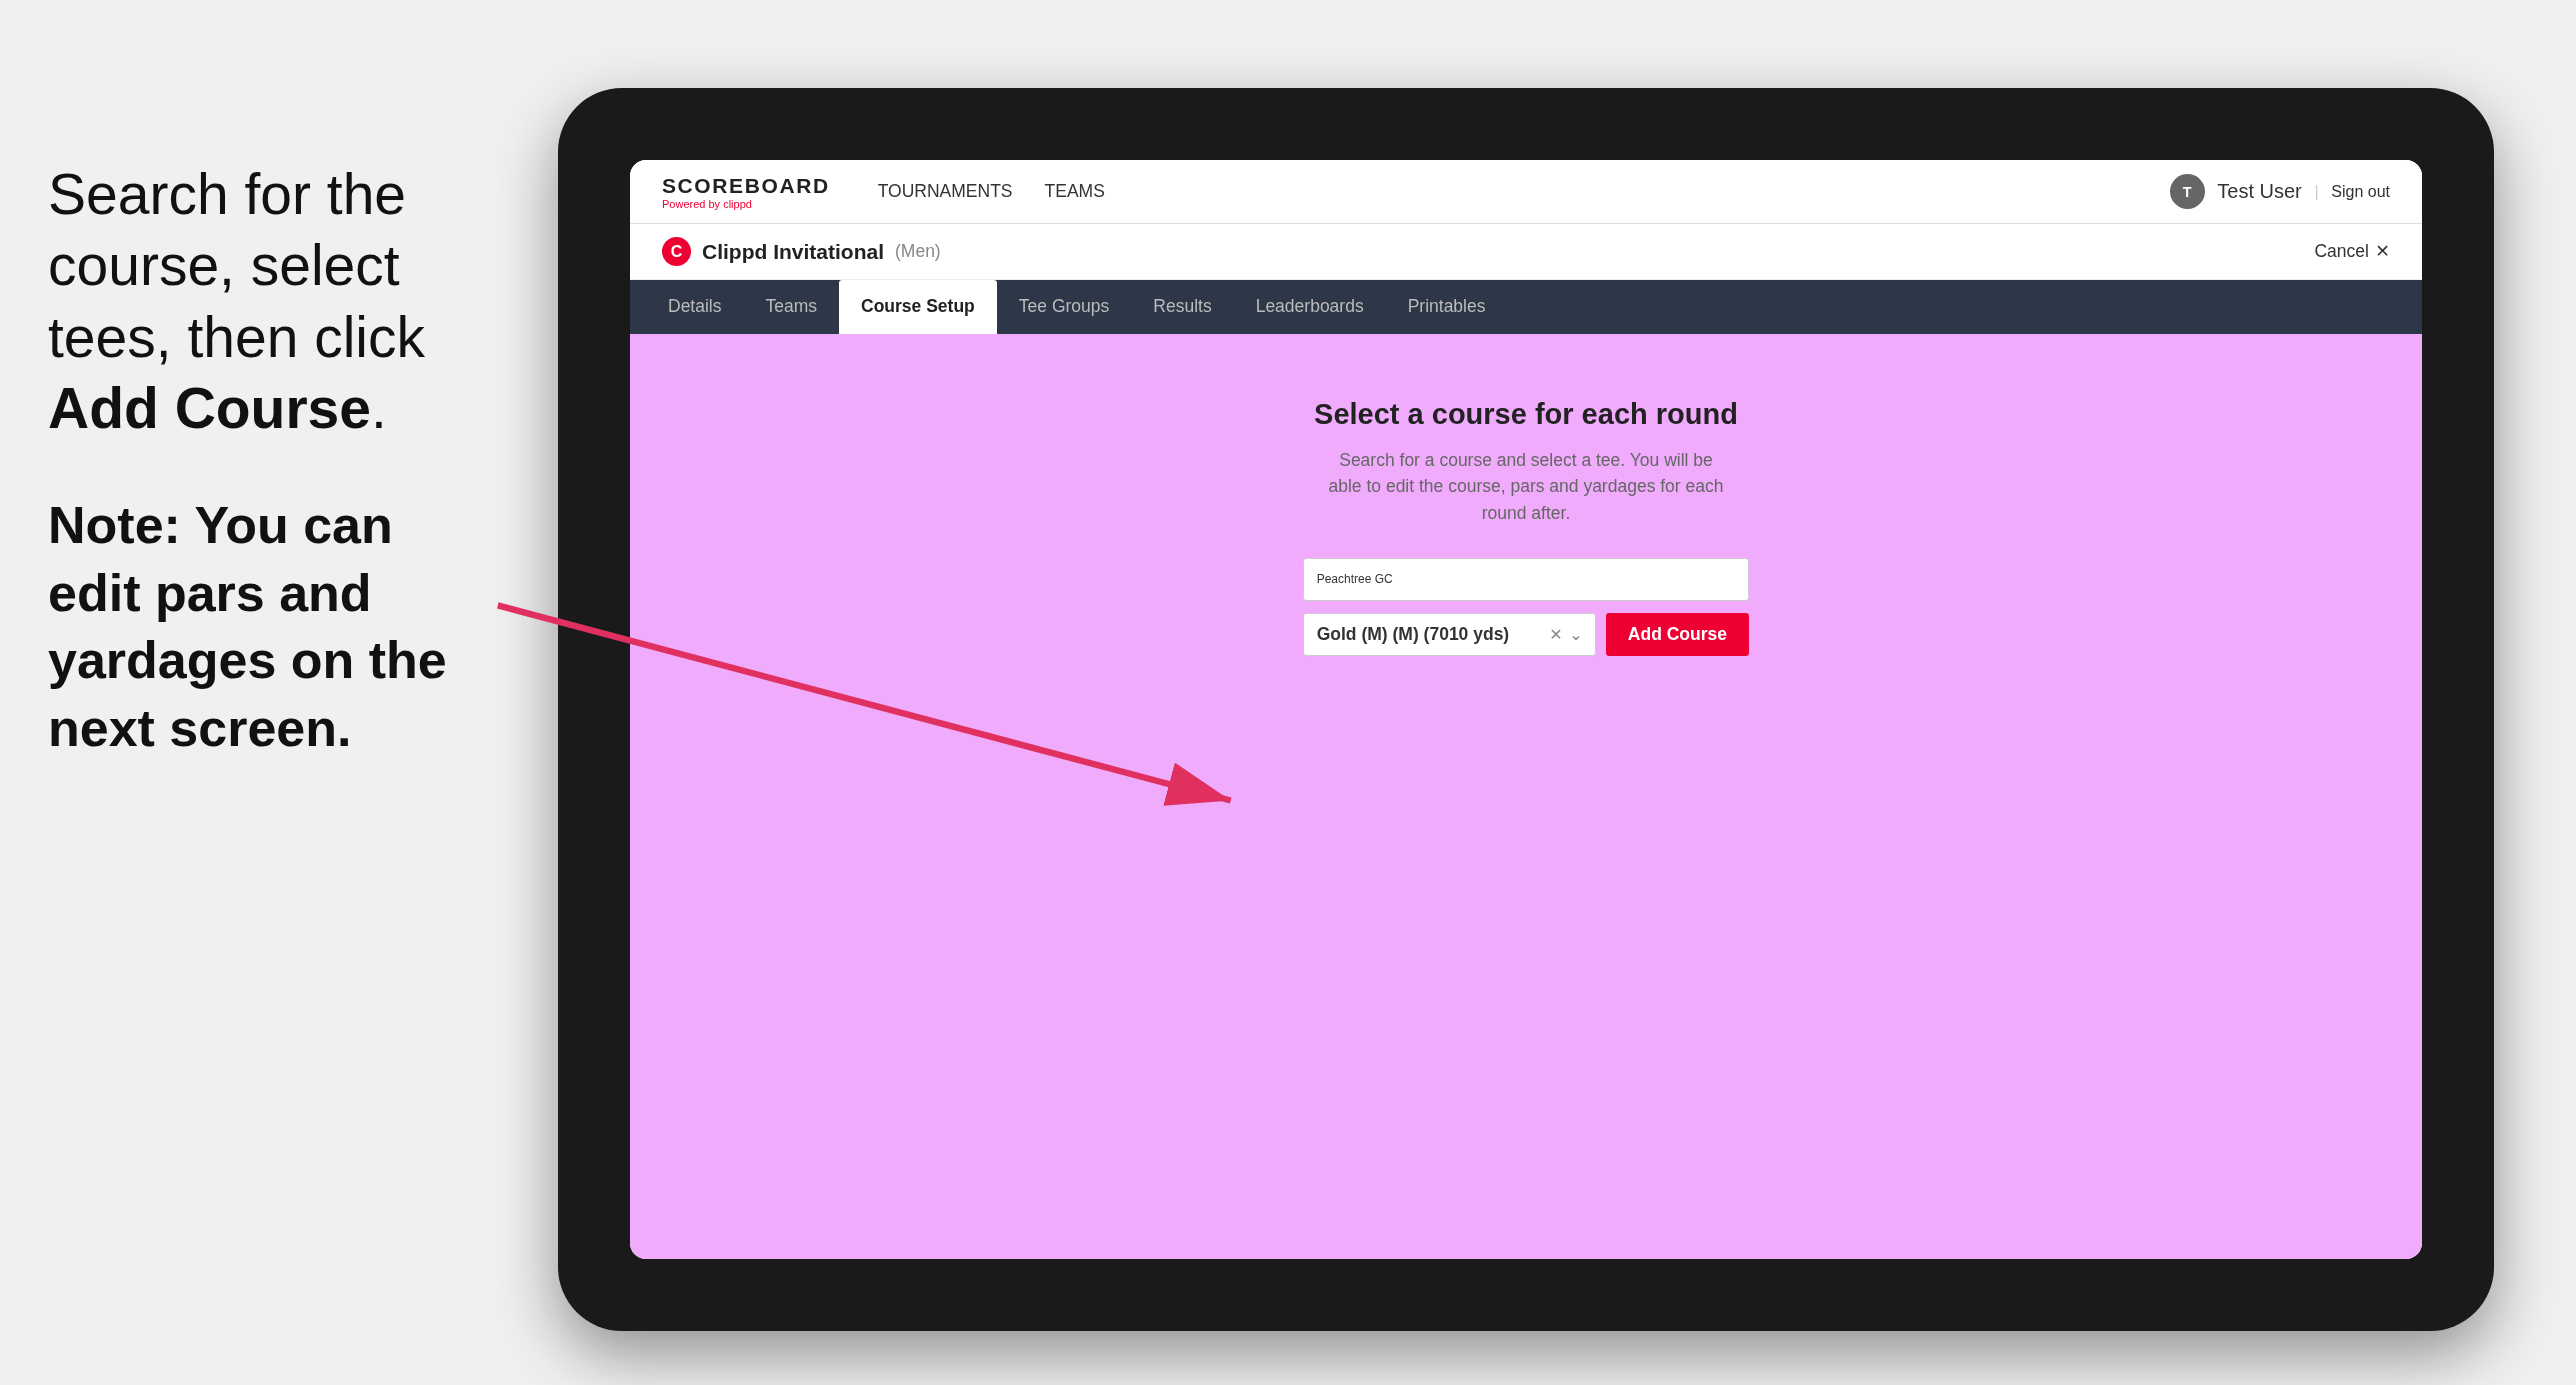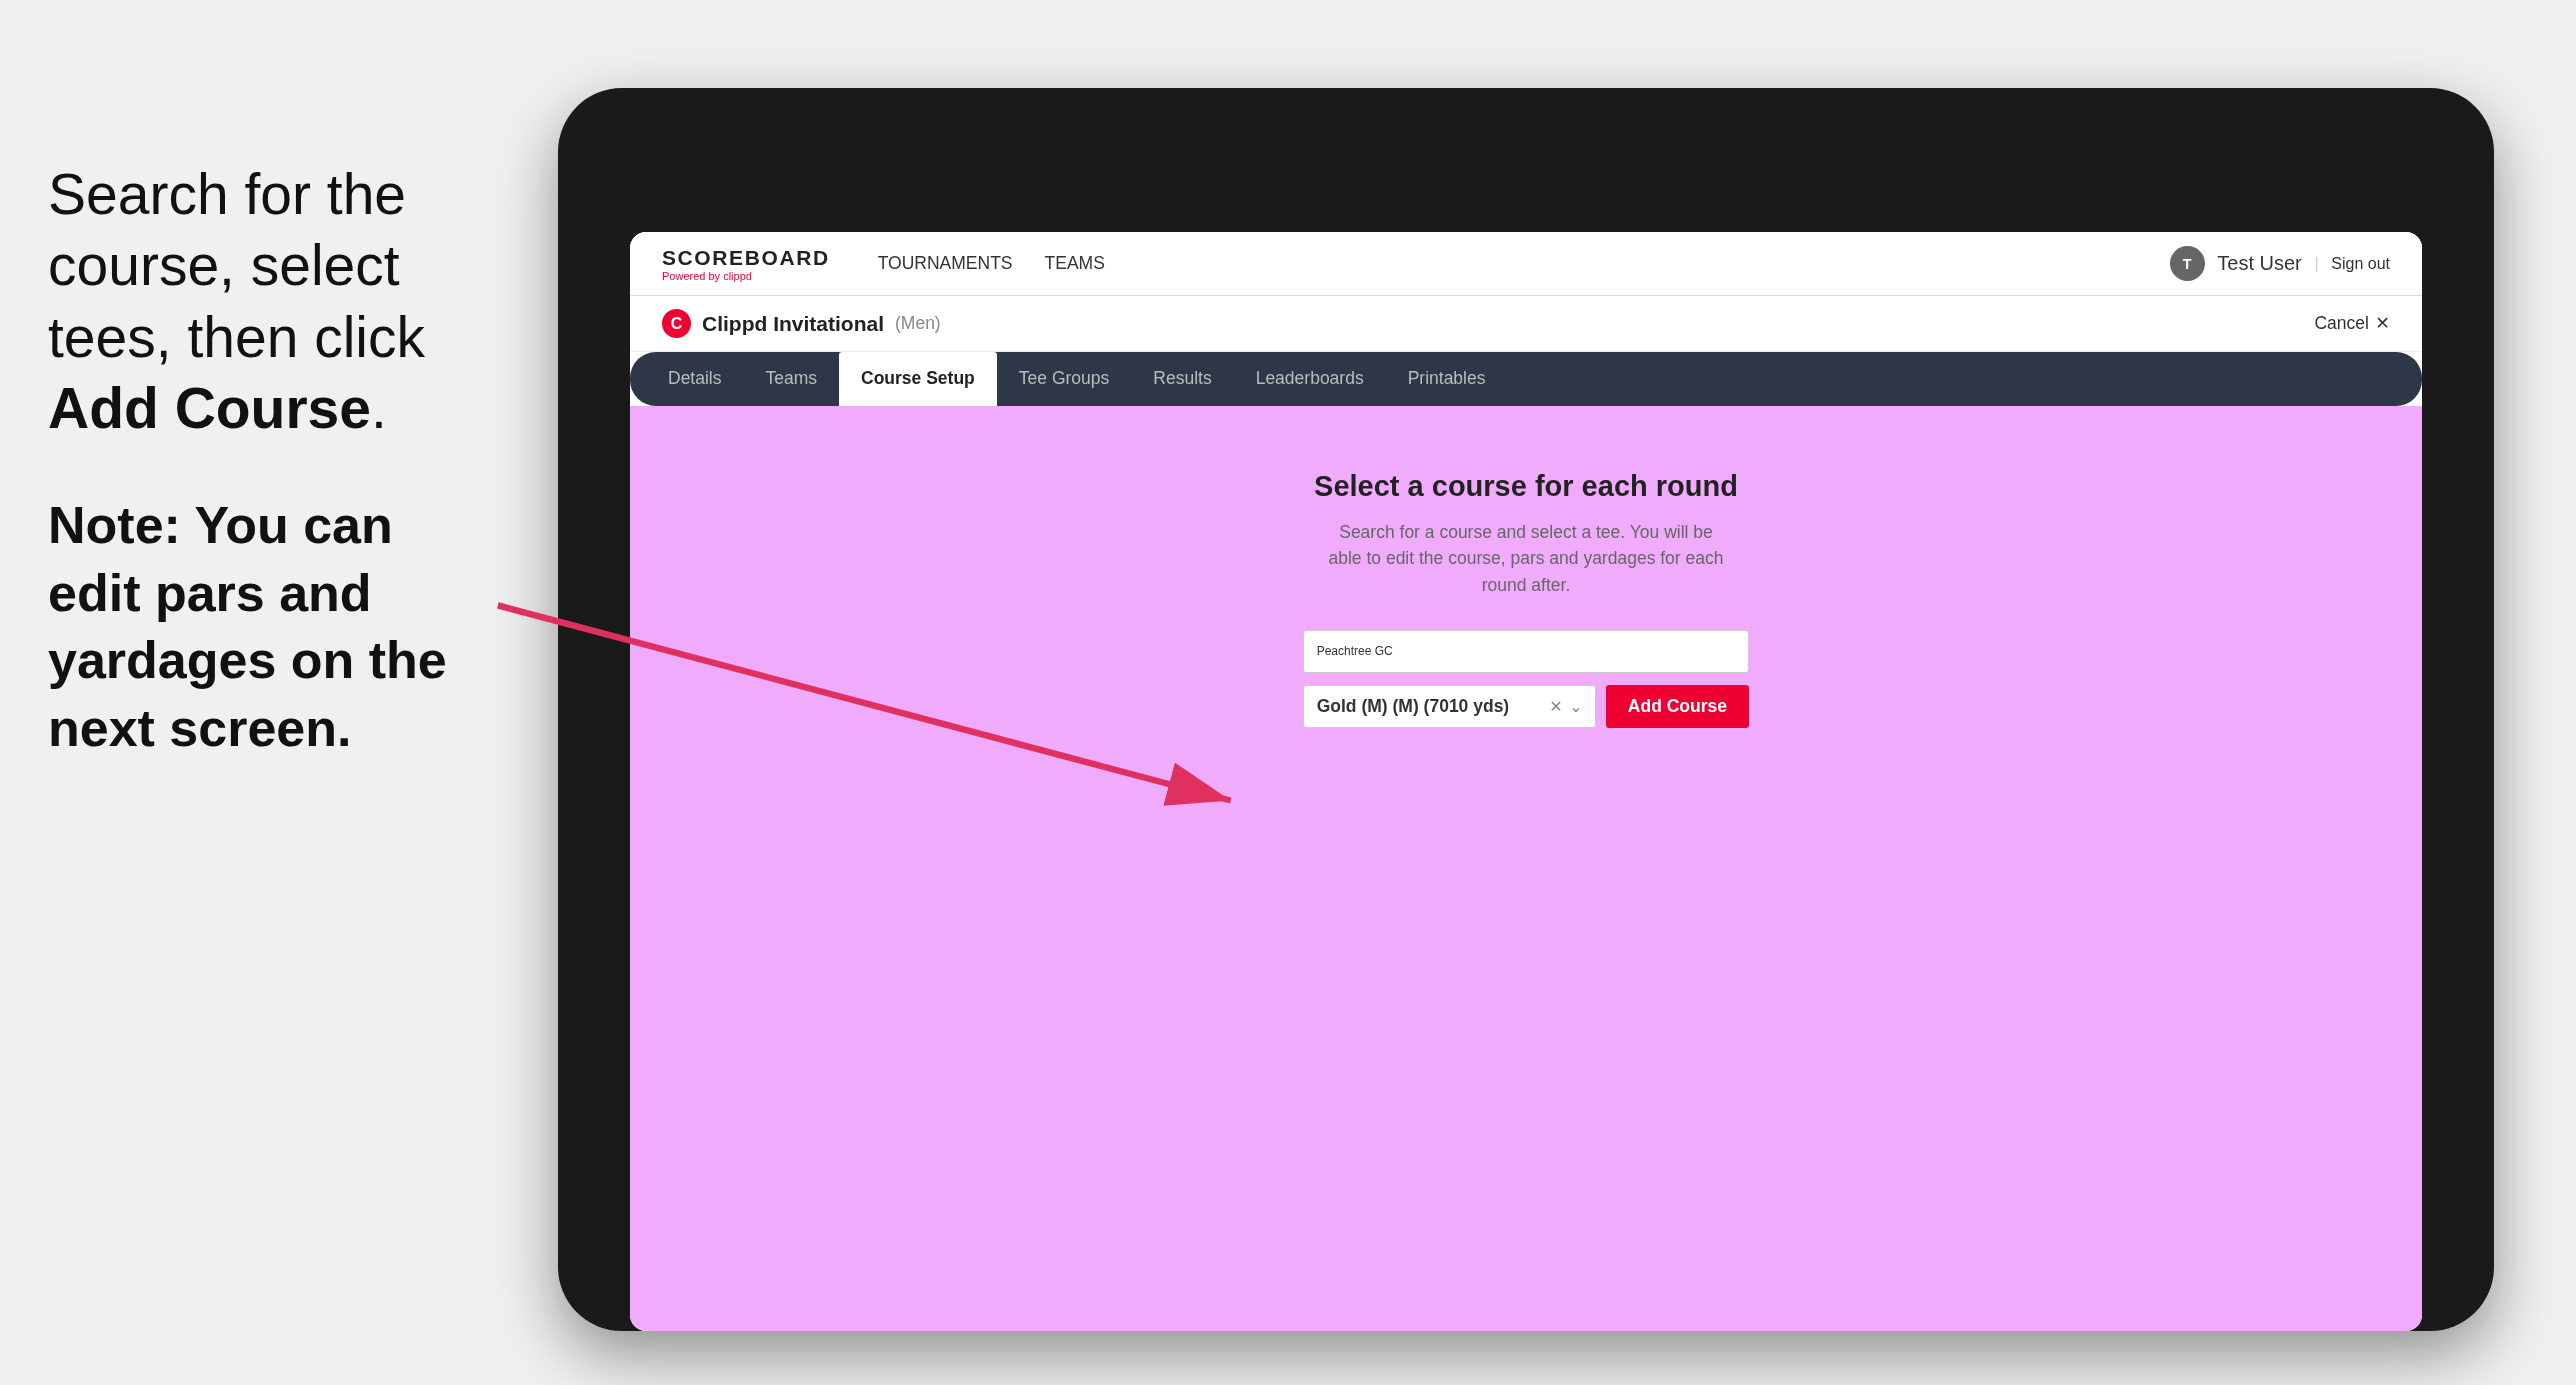--- a/index.html
+++ b/index.html
@@ -41,21 +41,21 @@
     .tablet-frame {
       position: absolute;
       left: 558px;
       top: 88px;
       width: 1936px;
       height: 1243px;
       background: #1a1a1a;
       border-radius: 64px;
       box-shadow: 0 24px 64px rgba(0,0,0,0.4);
       display: flex;
-      align-items: flex-end;
+      align-items: center;
       justify-content: center;
     }
     .tablet-screen {
       width: 1792px;
       height: 1099px;
       background: #fff;
       border-radius: 16px;
       overflow: hidden;
       display: flex;
       flex-direction: column;
@@ -176,21 +176,20 @@
     }
 
     
     .tab-nav {
       background: #2d3748;
       display: flex;
       align-items: center;
       flex-shrink: 0;
       height: 54px;
       padding: 0 16px;
-      border-radius: 26px;
     }
     .tab-item {
       padding: 0 22px;
       height: 54px;
       display: flex;
       align-items: center;
       font-size: 17.5px;
       color: #bbb;
       cursor: pointer;
       border-bottom: 2.4px solid transparent;

